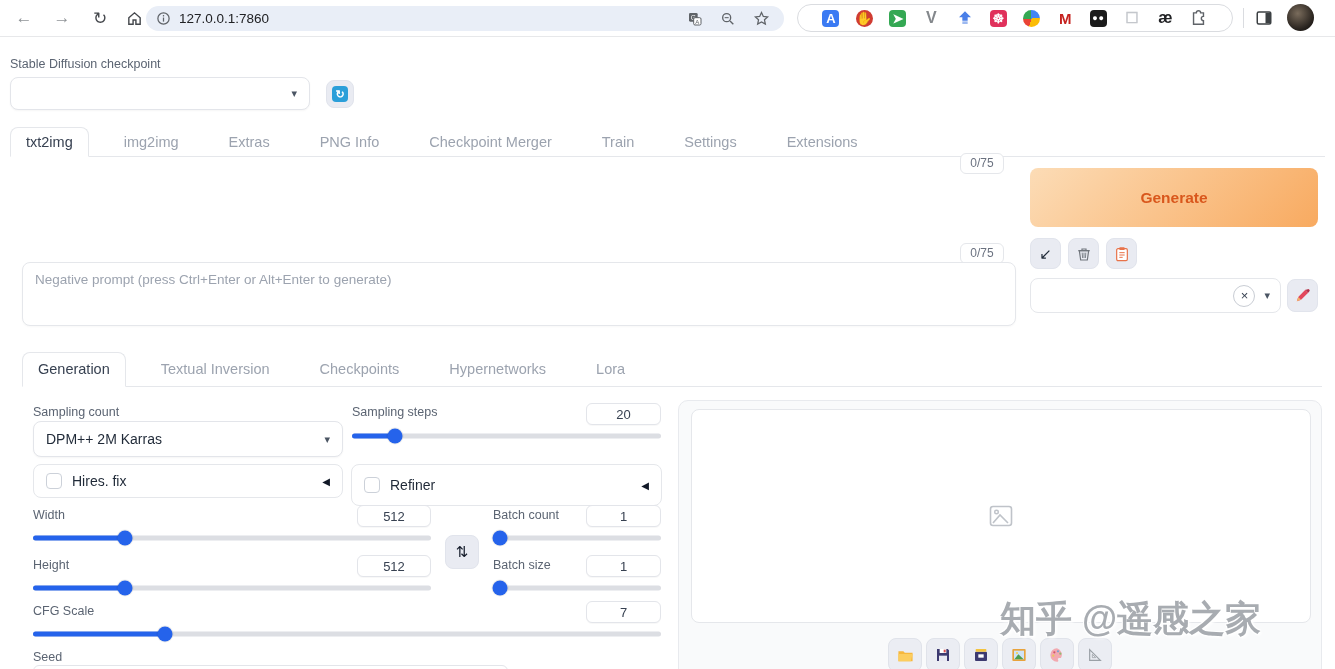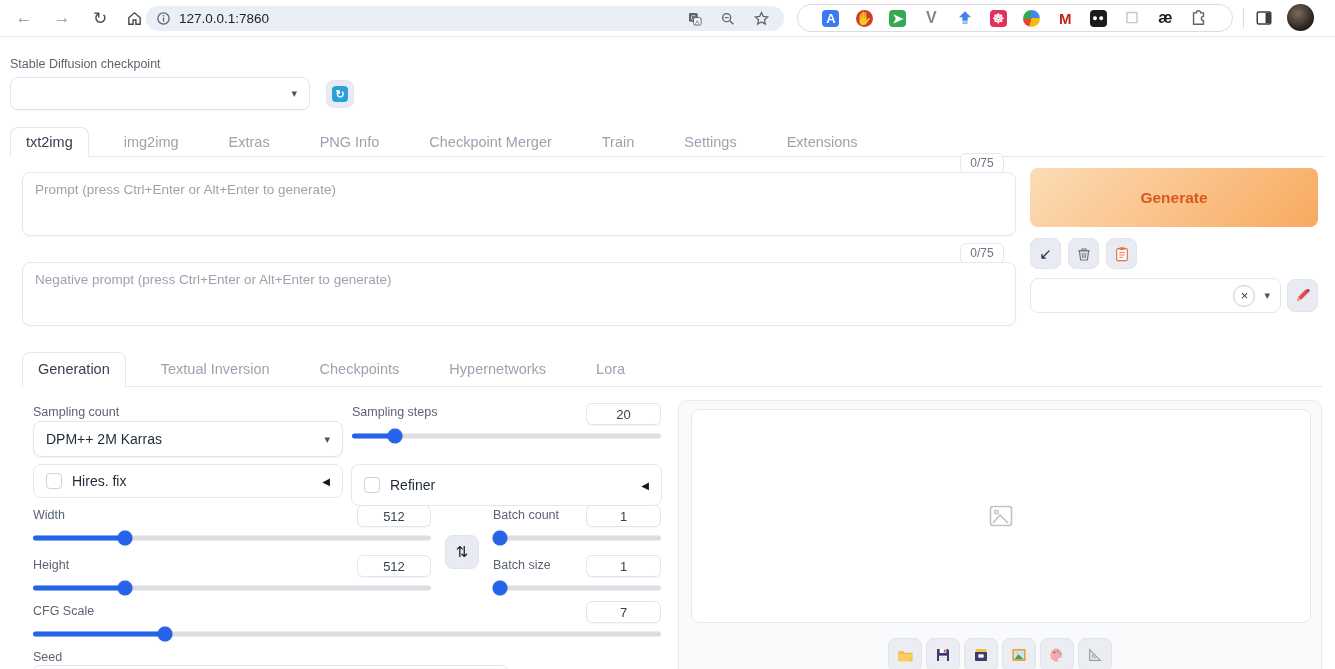--- a/index.html
+++ b/index.html
@@ -144,21 +144,20 @@
     <div class="tab">img2img</div>
     <div class="tab">Extras</div>
     <div class="tab">PNG Info</div>
     <div class="tab">Checkpoint Merger</div>
     <div class="tab">Train</div>
     <div class="tab">Settings</div>
     <div class="tab">Extensions</div>
   </div>
 
   <div class="counter" style="left:960px;top:153px">0/75</div>
-  <textarea class="prompt-ta" style="left: 22px; top: 172px; width: 994px; height: 64px;" placeholder="Prompt (press Ctrl+Enter or Alt+Enter to generate)"></textarea>
 
   <div class="counter" style="left:960px;top:243px">0/75</div>
   <textarea class="prompt-ta" style="left: 22px; top: 262px; width: 994px; height: 64px;" placeholder="Negative prompt (press Ctrl+Enter or Alt+Enter to generate)"></textarea>
 
   <button class="generate">Generate</button>
 
   <div class="toolbtn" style="left:1030px;top:238px;width:31px;height:31px">
     <span style="font-size:15px;color:#1f2937">↙</span>
   </div>
   <div class="toolbtn" style="left:1068px;top:238px;width:31px;height:31px">
@@ -323,14 +322,15 @@
       </div>
       <div class="gal-btn">
         <svg width="16" height="16" viewBox="0 0 24 24">
             <path d="M4 20 L20 20 L4 4 Z" fill="none" stroke="#9aa0a6" stroke-width="1.8"></path>
             <path d="M8 16 L13 16 L8 11 Z" fill="none" stroke="#9aa0a6" stroke-width="1.2"></path>
           </svg>
       </div>
     </div>
   </div>
 
+  <div class="watermark">知乎 @遥感之家</div>
 
 </div>
 
 </body></html>

